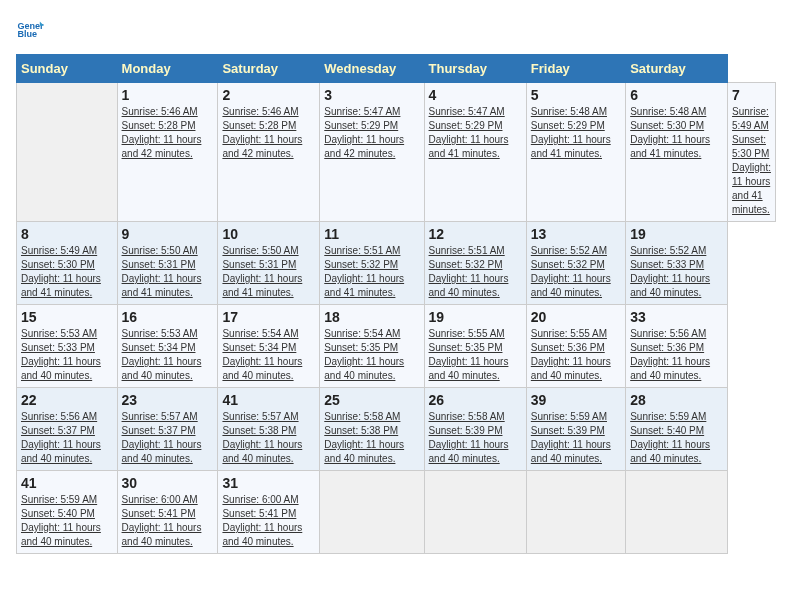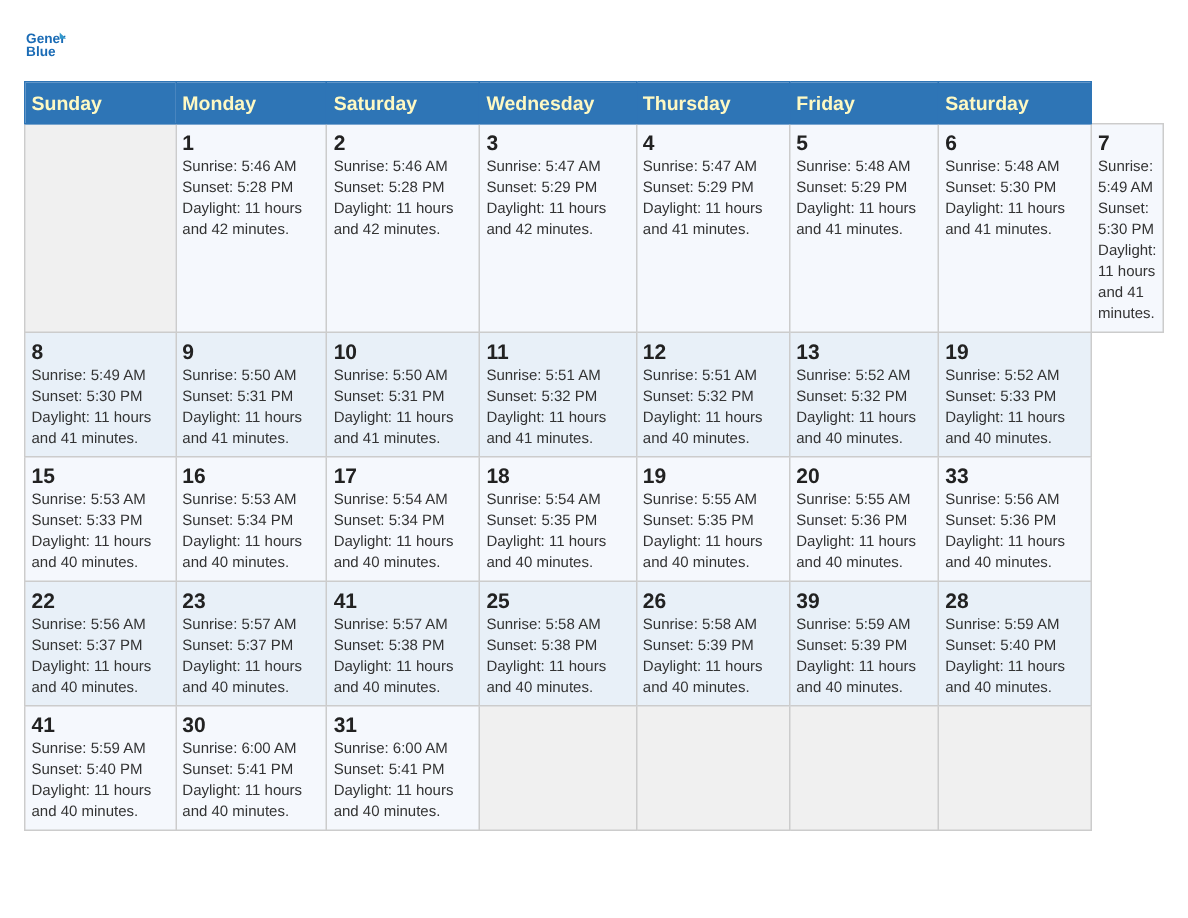--- a/index.html
+++ b/index.html
@@ -68,20 +68,21 @@
       font-size: 14px;
       font-weight: bold;
       color: #222;
       display: block;
       margin-bottom: 2px;
     }
     .day-info {
       font-size: 10px;
       color: #333;
       line-height: 1.4;
+      text-decoration: underline;
     }
     .empty-cell {
       background: #f0f0f0 !important;
     }
   </style>
 </head>
 <body>
 
 <div class="header-top">
   <div class="logo">

